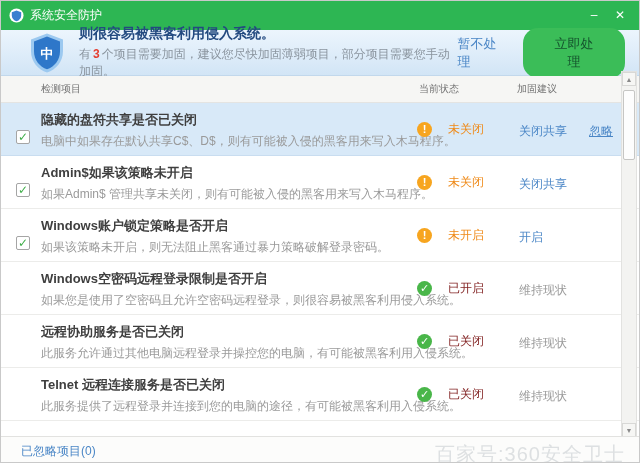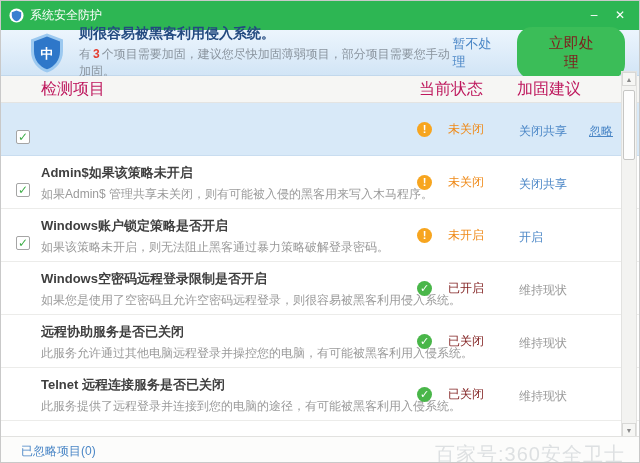--- a/index.html
+++ b/index.html
@@ -18,26 +18,26 @@
 
   
   .banner { position:relative; height:46px; background:linear-gradient(#ecf5fd,#d2e5f6);
             border-bottom:1px solid #c2d8ec; display:flex; align-items:center; padding:0 14px; }
   .badge { width:40px; height:42px; margin:0 12px 0 12px; flex:0 0 auto; }
   .headline { font-size:14px; font-weight:bold; color:#234a80; }
   .subline { font-size:12px; color:#8a949e; margin-top:3px; }
   .subline .count { color:#e53c2e; font-weight:bold; margin:0 2px; }
   .banner-actions { margin-left:auto; display:flex; align-items:center; gap:20px; }
   .later { color:#4a86c6; font-size:13px; cursor:pointer; text-decoration:none; }
-  .fix-now { background:#3bbd58; border:none; color:#7f1d1d; font-size:15px;
+  .fix-now { background:#3bbd58; border:none; color:#14532d; font-size:13px;
              padding:7px 28px; border-radius:15px; cursor:pointer; }
 
   
   .table-header { height:27px; background:#f6f6f4; border-bottom:1px solid #e4e4e2;
-                  position:relative; font-size:16px; color:#be185d; line-height:26px; }
+                  position:relative; font-size:10px; color:#737373; line-height:26px; }
   .col-item { margin-left:40px; }
   .col-status { position:absolute; left:418px; top:0; }
   .col-sugg { position:absolute; left:516px; top:0; }
 
   
   .list { position:relative; height:340px; overflow:hidden; }
   .row { height:53px; border-bottom:1px solid #ececea; position:relative; background:#fff; }
   .row.selected { background:#d8e9f8; border-bottom-color:#c9ddf0; }
   .row-main { padding:8px 160px 0 40px; }
   .row-title { font-size:13px; font-weight:bold; color:#3f3f3f; white-space:nowrap; }
@@ -123,20 +123,24 @@
     <span class="col-item">检测项目</span>
     <span class="col-status">当前状态</span>
     <span class="col-sugg">加固建议</span>
   </div>
 
   <div class="list" id="list">
   <div class="row warn selected">
     <span class="checkbox">
       <span class="check">✓</span>
     </span>
+    <div class="row-main">
+      <div class="row-title">隐藏的盘符共享是否已关闭</div>
+      <div class="row-desc">电脑中如果存在默认共享C$、D$，则有可能被入侵的黑客用来写入木马程序。</div>
+    </div>
     <div class="status">
       <span class="status-icon">!</span>
       <span class="status-text">未关闭</span>
     </div>
     <a class="sugg">关闭共享</a>
     <a class="ignore">忽略</a>
   </div>
 
   <div class="row warn">
     <span class="checkbox">

